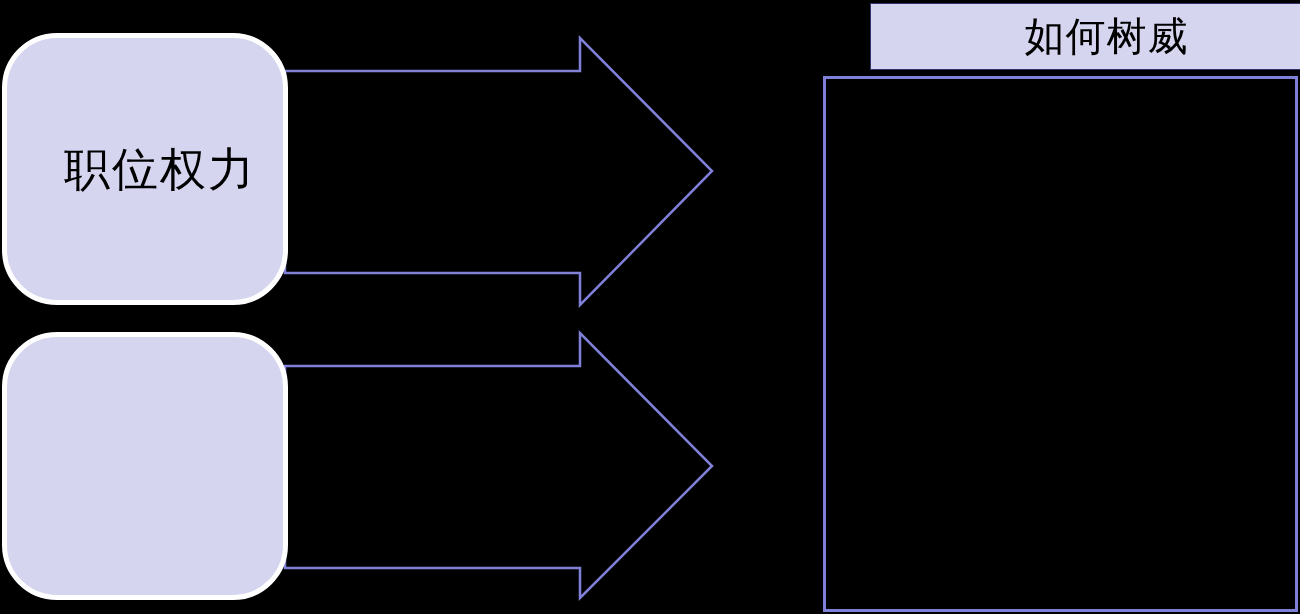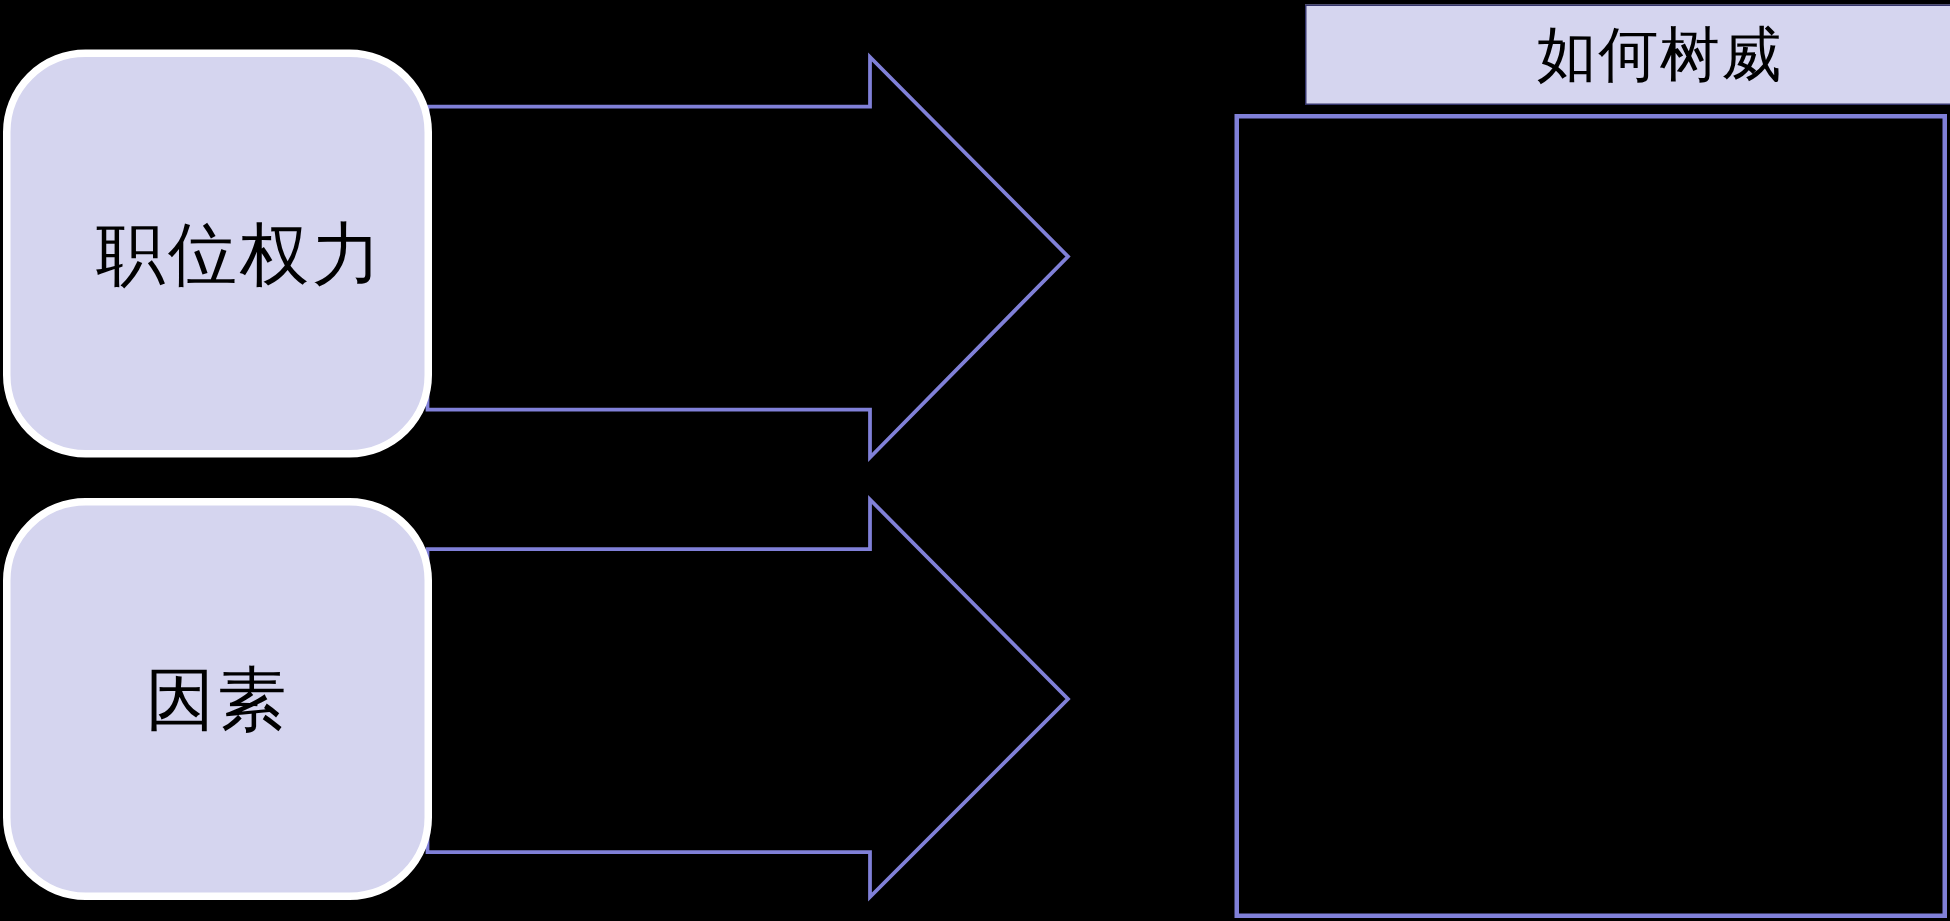--- a/index.html
+++ b/index.html
@@ -83,21 +83,20 @@
   <svg class="arrows-layer" viewBox="0 0 1300 614" xmlns="http://www.w3.org/2000/svg">
     <polygon class="block-arrow" points="285,71 580,71 580,38 712,171 580,305 580,273 285,273"></polygon>
     <polygon class="block-arrow" points="285,366 580,366 580,333 712,466 580,598 580,568 285,568"></polygon>
   </svg>
 
   <div class="node node-1">
     <span class="line">职位权力</span>
   </div>
 
   <div class="node node-2">
-    <span class="line">因素</span>
   </div>
 
   <div class="panel-header">
     <span>如何树威</span>
   </div>
 
   <div class="panel-body"></div>
 
 </div>
 

